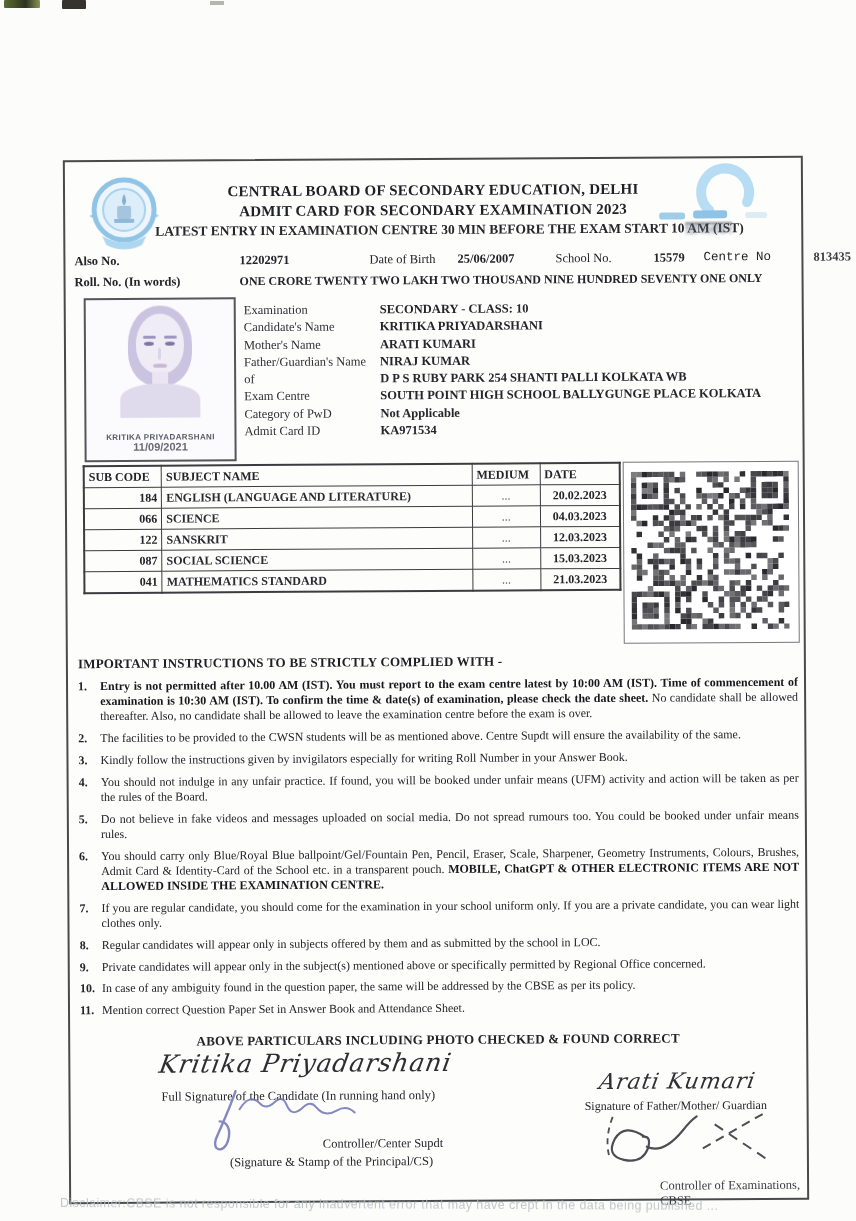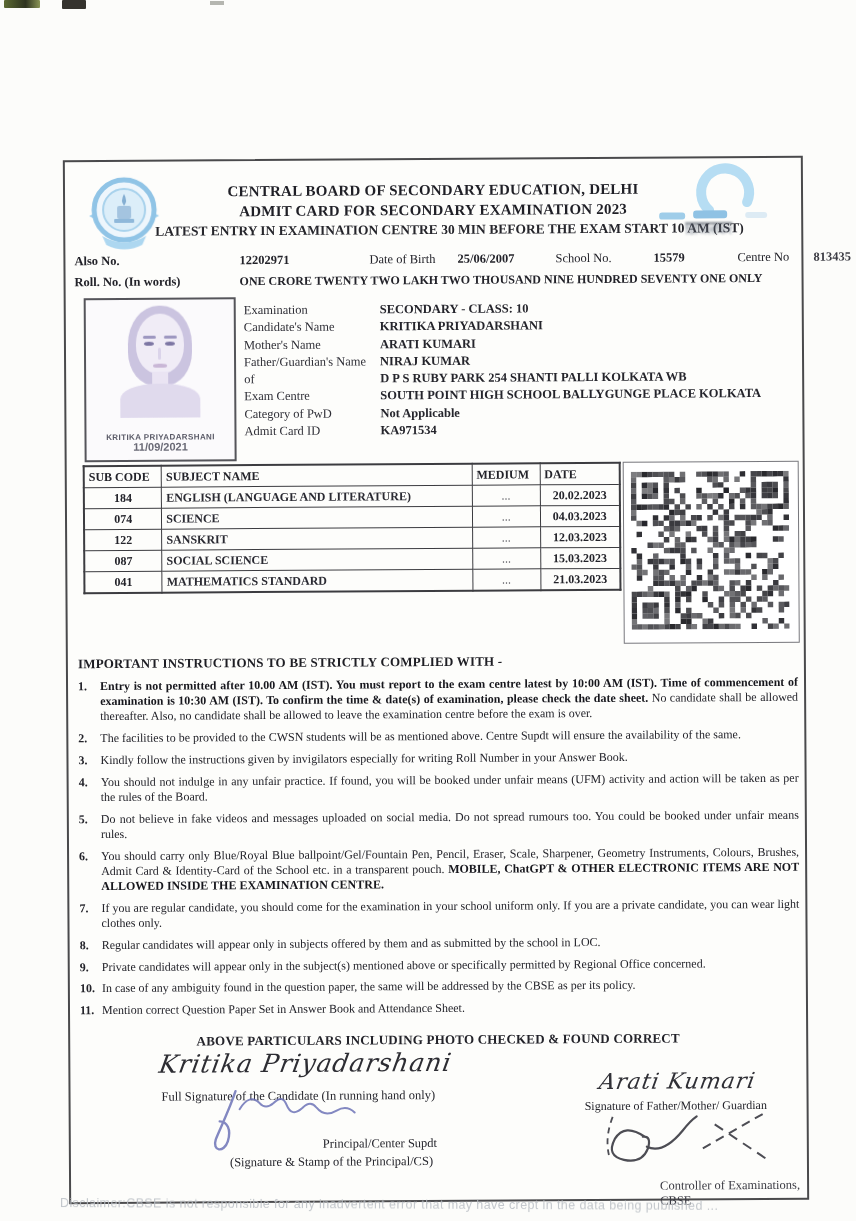--- a/index.html
+++ b/index.html
@@ -32,21 +32,21 @@
 
   
   .roll-rows{position:absolute;left:0;top:90px;width:100%;height:42px;font-size:12.5px;}
   .roll-rows span{position:absolute;white-space:nowrap;}
   .rl1{left:9px;top:2px;font-weight:700;}
   .rv1{left:174px;top:2px;font-weight:700;}
   .rl2{left:304px;top:2px;}
   .rv2{left:392px;top:2px;font-weight:700;}
   .rl3{left:490px;top:2px;}
   .rv3{left:588px;top:2px;font-weight:700;}
-  .rl4{left:672px;top:2px;}
+  .rl4{left:638px;top:2px;font-family:Liberation Mono, monospace;}
   .rv4{left:702px;top:2px;font-weight:700;color:#3c3c44;margin-left:46px;}
   .rl5{left:9px;top:23px;font-weight:700;}
   .rv5{left:174px;top:23px;font-weight:700;font-size:12px;}
 
   
   .photo-box{
     position:absolute;left:18px;top:136px;width:148px;height:160px;
     border:2px solid #55555a;background:#fbfafc;overflow:hidden;
   }
   .face-wrap{position:absolute;left:0;top:0;width:148px;height:118px;filter:blur(.7px);opacity:.9;}
@@ -72,21 +72,21 @@
   
   table.subjects{
     position:absolute;left:16px;top:303px;width:538px;
     border-collapse:collapse;font-size:12px;
     border:2px solid #3c3c40;
   }
   table.subjects th, table.subjects td{border:1.5px solid #3c3c40;padding:0 4px;height:20px;}
   table.subjects th{font-weight:700;text-align:left;}
   th.c,td.c{text-align:center;}
   td.name{font-weight:700;color:#2a2a32;}
-  td.code{text-align:center;font-weight:600;}
+  td.code{text-align:right;font-weight:600;}
   td.date{text-align:center;font-weight:600;}
   td.med{text-align:center;color:#55555c;}
 
   
   .qr-box{position:absolute;left:556px;top:303px;width:174px;height:180px;border:1.5px solid #77777c;background:#fff;}
   .qr-box svg{position:absolute;left:7px;top:9px;}
 
   
   .instructions{position:absolute;left:10px;top:494px;width:720px;}
   .ins-heading{font-size:13px;font-weight:700;letter-spacing:.2px;margin-bottom:7px;color:#1e1e24;}
@@ -236,21 +236,21 @@
           </tr>
         </thead>
         <tbody>
           <tr>
             <td class="code">184</td>
             <td class="name">ENGLISH (LANGUAGE AND LITERATURE)</td>
             <td class="med">...</td>
             <td class="date">20.02.2023</td>
           </tr>
           <tr>
-            <td class="code">074</td>
+            <td class="code">066</td>
             <td class="name">SCIENCE</td>
             <td class="med">...</td>
             <td class="date">04.03.2023</td>
           </tr>
           <tr>
             <td class="code">122</td>
             <td class="name">SANSKRIT</td>
             <td class="med">...</td>
             <td class="date">12.03.2023</td>
           </tr>
@@ -723,21 +723,21 @@
       <div class="above-line">ABOVE PARTICULARS INCLUDING PHOTO CHECKED &amp; FOUND CORRECT</div>
       <div class="cand-sig hand">Kritika Priyadarshani</div>
       <div class="cand-label">Full Signature of the Candidate (In running hand only)</div>
       <div class="guardian-sig hand">Arati Kumari</div>
       <div class="guardian-label">Signature of Father/Mother/ Guardian</div>
 
       <svg class="principal-svg" width="210" height="70" viewBox="0 0 210 70">
         <path d="M36,6 C30,24 20,44 16,54 C12,66 24,68 28,56 C32,44 27,36 20,36" fill="none" stroke="#6e74b8" stroke-width="2.4" stroke-linecap="round"></path>
         <path d="M40,24 q10,-16 20,-6 q6,7 14,0 q9,-9 13,2 q5,13 16,3 q8,-8 14,0 q8,10 20,3 q10,-6 18,2" fill="none" stroke="#6e74b8" stroke-width="2" stroke-linecap="round"></path>
       </svg>
-      <div class="principal-label1">Principal/Center Supdt</div>
+      <div class="principal-label1">Controller/Center Supdt</div>
       <div class="principal-label2">(Signature &amp; Stamp of the Principal/CS)</div>
 
       <svg class="controller-svg" width="200" height="66" viewBox="0 0 200 66">
         <path d="M60,30 q-20,-14 -30,2 q-9,17 9,21 q18,4 24,-11 q4,-13 -5,-12" fill="none" stroke="#3a3a42" stroke-width="2.2" stroke-linecap="round"></path>
         <path d="M62,40 q16,8 36,-16 q8,-10 14,-14" fill="none" stroke="#3a3a42" stroke-width="2.2" stroke-linecap="round"></path>
         <path d="M118,42 L178,8" stroke="#3a3a42" stroke-width="2" stroke-dasharray="9 6"></path>
         <path d="M130,18 L186,56" stroke="#3a3a42" stroke-width="2" stroke-dasharray="10 7"></path>
         <path d="M28,10 q-8,20 -4,38" fill="none" stroke="#3a3a42" stroke-width="1.8" stroke-dasharray="6 5"></path>
       </svg>
       <div class="controller-label">Controller of Examinations, CBSE</div>

